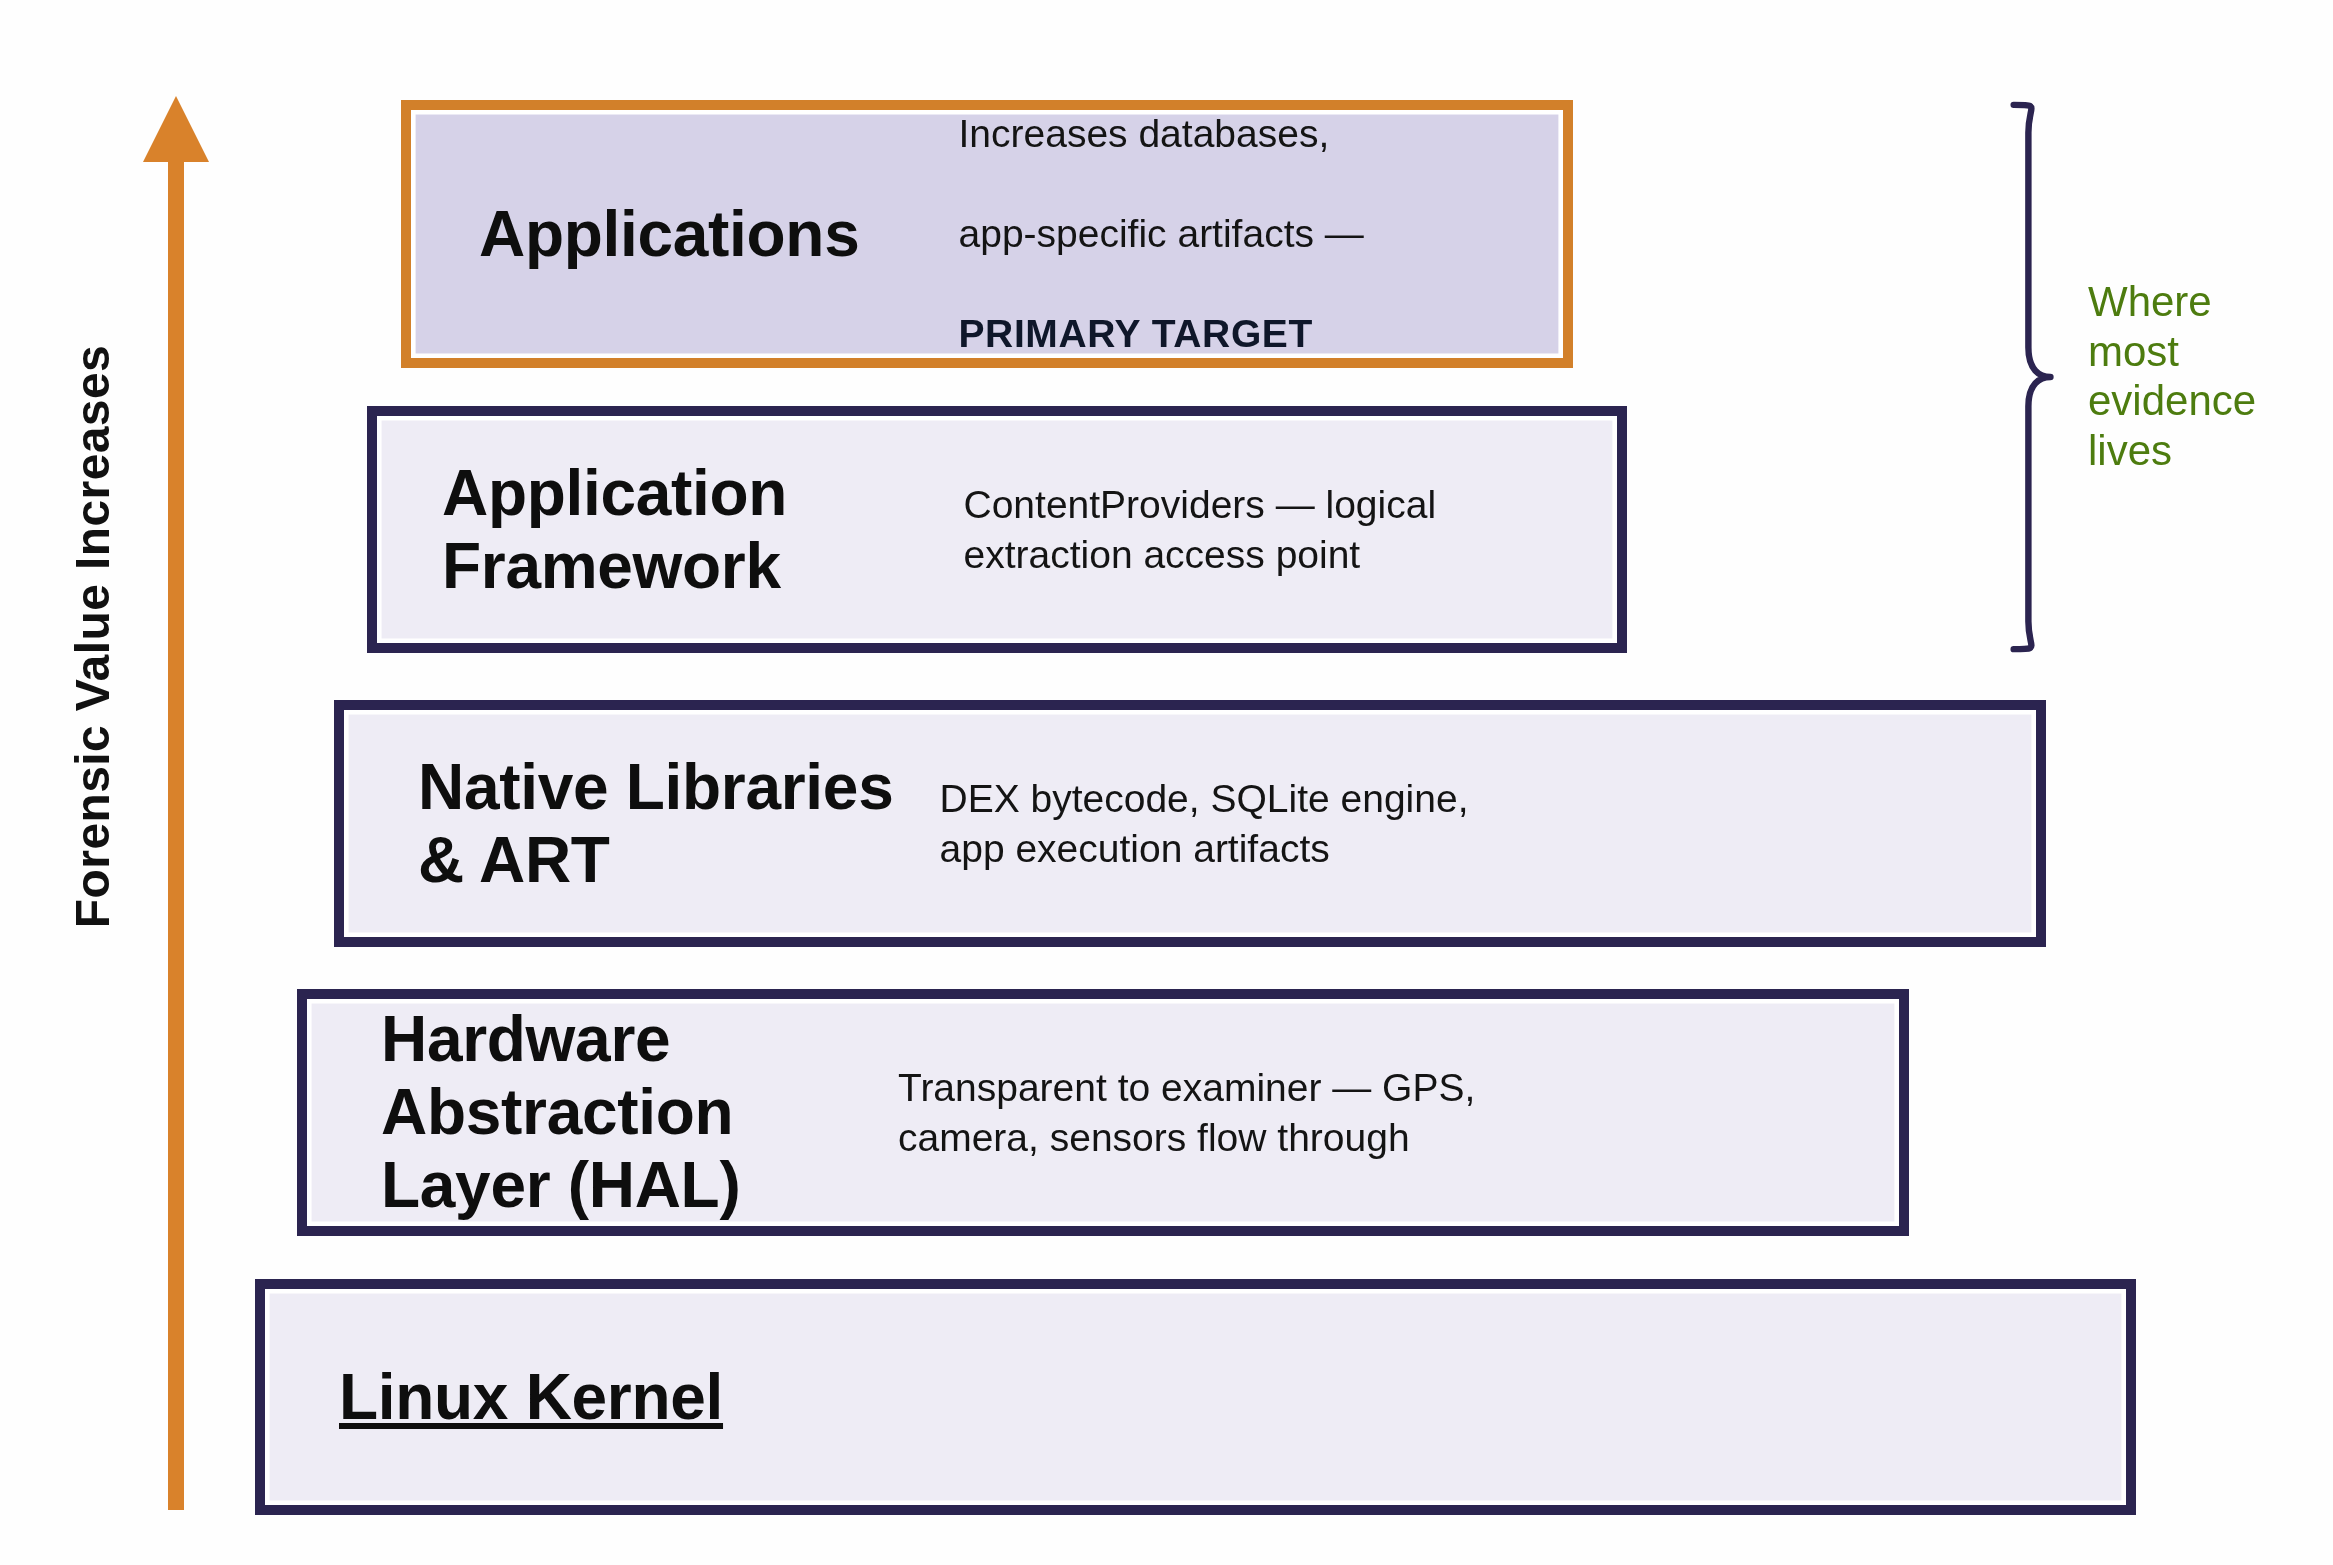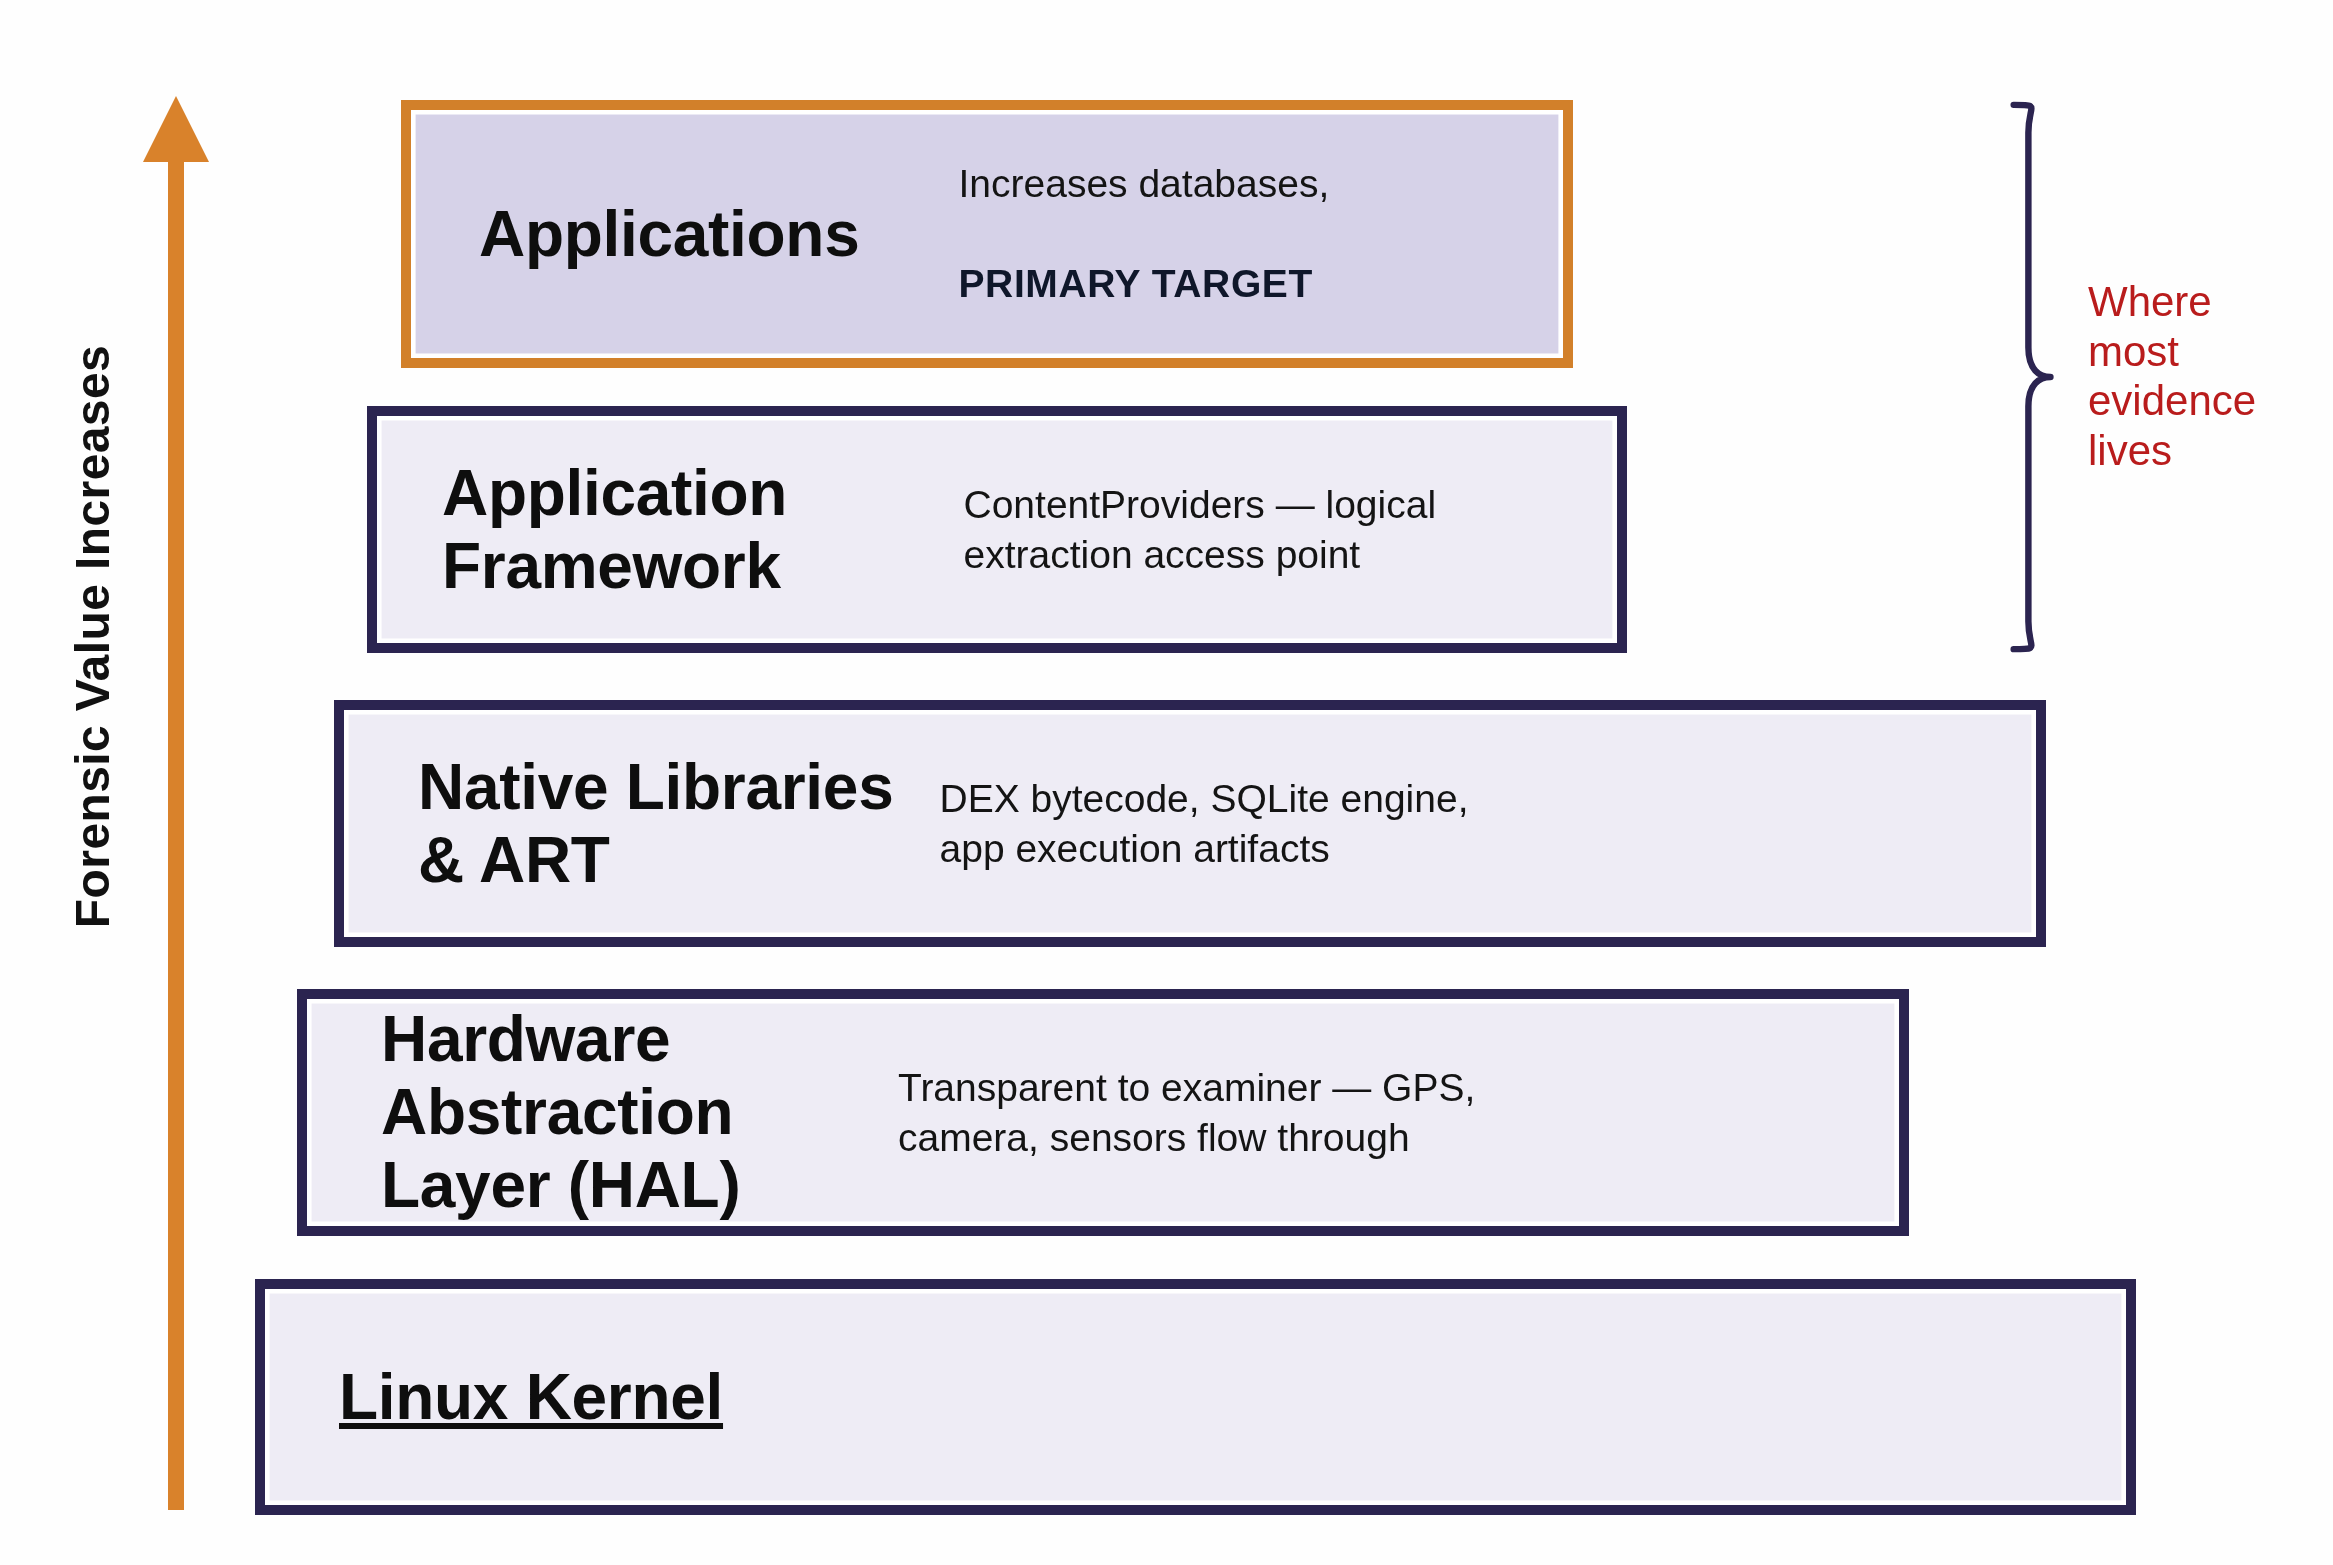--- a/index.html
+++ b/index.html
@@ -132,39 +132,40 @@
   }
   .brace svg { display: block; }
 
   .brace-label {
     position: absolute;
     left: 2088px;
     top: 277px;
     width: 231px;
     font-size: 42px;
     line-height: 1.18;
-    color: #b91c1c;
+    color: #4d7c0f;
     white-space: pre-line;
   }
 </style>
 </head>
 <body>
 
 <div id="stage">
 
   <div class="axis-arrow">
     <div class="head"></div>
     <div class="shaft"></div>
   </div>
   <div class="axis-label">Forensic Value Increases</div>
 
   <div class="layer highlight" id="layer-applications">
     <div class="layer-title">Applications</div>
     <div class="layer-desc">
       <div>Increases databases,</div>
+      <div>app-specific artifacts —</div>
       <div class="accent">PRIMARY TARGET</div>
     </div>
   </div>
 
   <div class="layer" id="layer-application-framework">
     <div class="layer-title">Application Framework</div>
     <div class="layer-desc">ContentProviders — logical
 extraction access point</div>
   </div>
 

